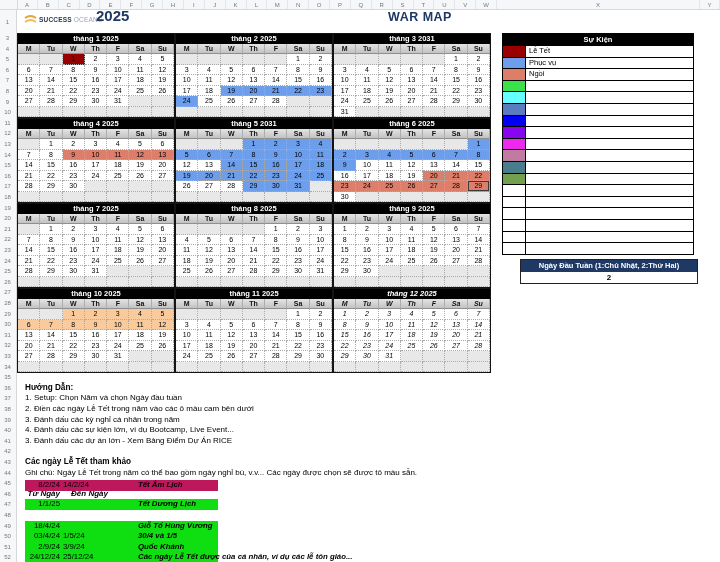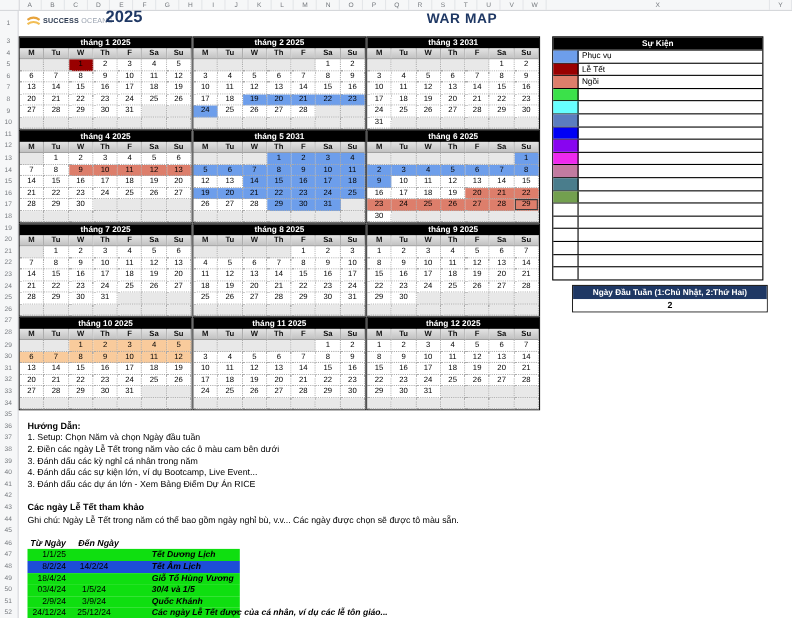--- a/index.html
+++ b/index.html
@@ -49,21 +49,21 @@
              height:12px;line-height:12px;}
   .ws-value{background:#fff;font-size:8px;font-weight:bold;color:#000;text-align:center;
             height:11px;line-height:11px;}
   
   .note-line{position:absolute;left:25px;font-size:8px;color:#000;white-space:nowrap;}
   .note-head{font-weight:bold;font-size:8.2px;}
   
   .h-colhead{position:absolute;font-size:8px;font-weight:bold;font-style:italic;color:#000;white-space:nowrap;}
   .hrow{position:absolute;left:25px;width:193px;height:10.6px;}
   .h-from{position:absolute;left:0;top:0;width:35px;text-align:right;font-size:7.8px;line-height:10.6px;}
-  .h-to{position:absolute;left:38px;top:0;width:45px;text-align:center;font-size:7.8px;line-height:10.6px;}
+  .h-to{position:absolute;left:38px;top:0;width:45px;text-align:left;font-size:7.8px;line-height:10.6px;}
   .h-name{position:absolute;left:88px;top:0;font-size:7.8px;line-height:10.6px;font-weight:bold;
           font-style:italic;white-space:nowrap;margin-left:25px;}
 </style>
 </head>
 <body>
 
 <div class="stage">
 
   <div class="col-gutter" id="colGutter">
       <div class="col-letter" style="left: 17px; width: 20.87px;">A</div>
@@ -725,21 +725,21 @@
         <div class="dc">29</div>
         <div class="dc">30</div>
         <div class="dc off"></div>
         <div class="dc off"></div>
         <div class="dc off"></div>
         <div class="dc off"></div>
         <div class="dc off"></div>
         <div class="dc off"></div>
         <div class="dc off"></div>
       </div>
-      <div class="month" style="left: 333px; top: 288px;">
+      <div class="month" style="left: 333px; top: 288px; font-style: italic;">
         <div class="m-title">tháng 12 2025</div>
         <div class="wd">M</div>
         <div class="wd">Tu</div>
         <div class="wd">W</div>
         <div class="wd">Th</div>
         <div class="wd">F</div>
         <div class="wd">Sa</div>
         <div class="wd">Su</div>
         <div class="dc">1</div>
         <div class="dc">2</div>
@@ -783,26 +783,26 @@
         <div class="dc off"></div>
         <div class="dc off"></div>
         <div class="dc off"></div>
       </div>
     </div>
 
   <div class="legend">
     <div class="legend-title">Sự Kiện</div>
     <div id="legendRows">
         <div class="legend-row">
+          <div class="legend-swatch" style="background: rgb(153, 0, 0);"></div>
+          <div class="legend-label">Lễ Tết</div>
+        </div>
+        <div class="legend-row">
           <div class="legend-swatch" style="background: rgb(109, 158, 235);"></div>
           <div class="legend-label">Phục vụ</div>
-        </div>
-        <div class="legend-row">
-          <div class="legend-swatch" style="background: rgb(153, 0, 0);"></div>
-          <div class="legend-label">Lễ Tết</div>
         </div>
         <div class="legend-row">
           <div class="legend-swatch" style="background: rgb(221, 126, 107);"></div>
           <div class="legend-label">Ngồi</div>
         </div>
         <div class="legend-row">
           <div class="legend-swatch" style="background: rgb(59, 225, 74);"></div>
           <div class="legend-label"></div>
         </div>
         <div class="legend-row">
@@ -878,21 +878,21 @@
       <div class="note-line" style="top: 435.8px;">3. Đánh dấu các dự án lớn - Xem Bảng Điểm Dự Án RICE</div>
       <div class="note-line note-head" style="top: 457px;">Các ngày Lễ Tết tham khảo</div>
       <div class="note-line" style="top: 467.6px;">Ghi chú: Ngày Lễ Tết trong năm có thể bao gồm ngày nghỉ bù, v.v... Các ngày được chọn sẽ được tô màu sẵn.</div>
       <div class="h-colhead" style="left: 25px; width: 35px; text-align: right; top: 488.8px;">Từ Ngày</div>
       <div class="h-colhead" style="left: 63px; width: 45px; text-align: right; top: 488.8px;">Đến Ngày</div>
       <div class="hrow" style="top: 499.4px; background: rgb(15, 223, 16);">
         <div class="h-from">1/1/25</div>
         <div class="h-to"></div>
         <div class="h-name">Tết Dương Lịch</div>
       </div>
-      <div class="hrow" style="top: 510px; background: #1d4ed8;">
+      <div class="hrow" style="top: 480px; background: #be185d;">
         <div class="h-from">8/2/24</div>
         <div class="h-to">14/2/24</div>
         <div class="h-name">Tết Âm Lịch</div>
       </div>
       <div class="hrow" style="top: 520.6px; background: rgb(15, 223, 16);">
         <div class="h-from">18/4/24</div>
         <div class="h-to"></div>
         <div class="h-name">Giỗ Tổ Hùng Vương</div>
       </div>
       <div class="hrow" style="top: 531.2px; background: rgb(15, 223, 16);">

